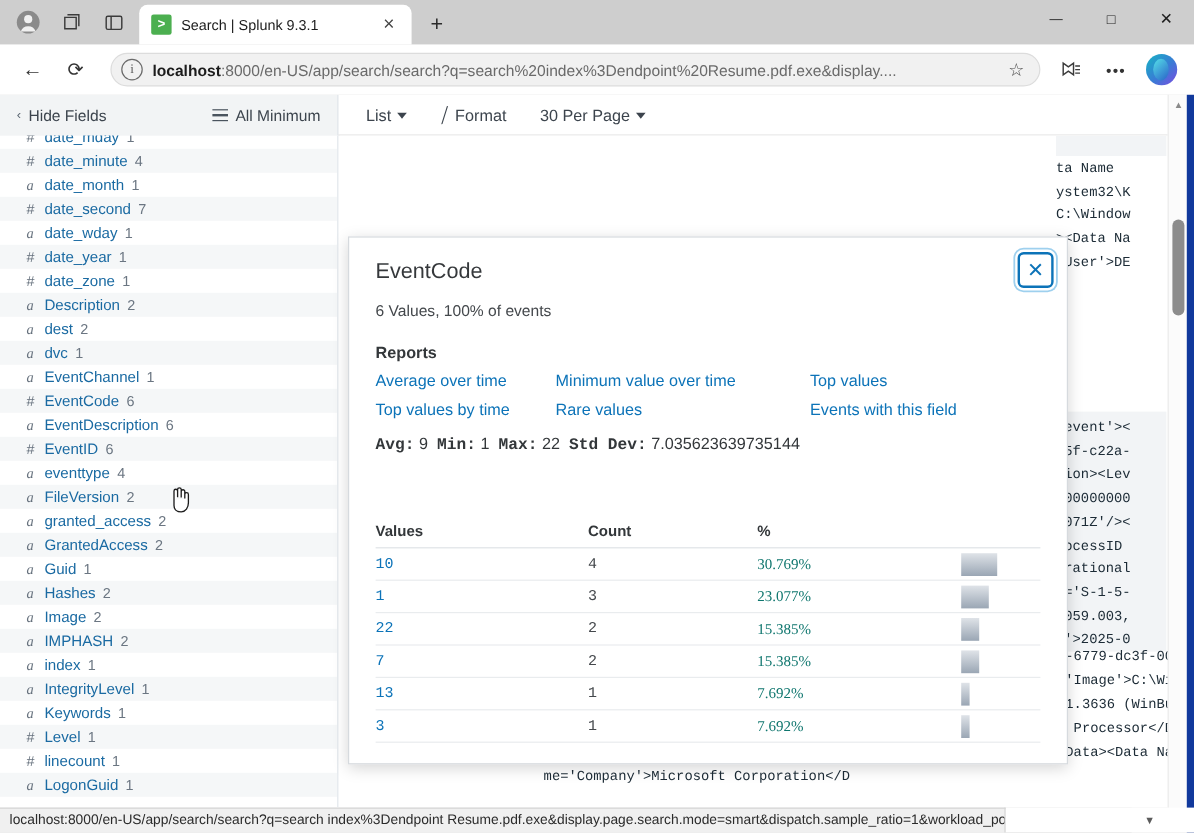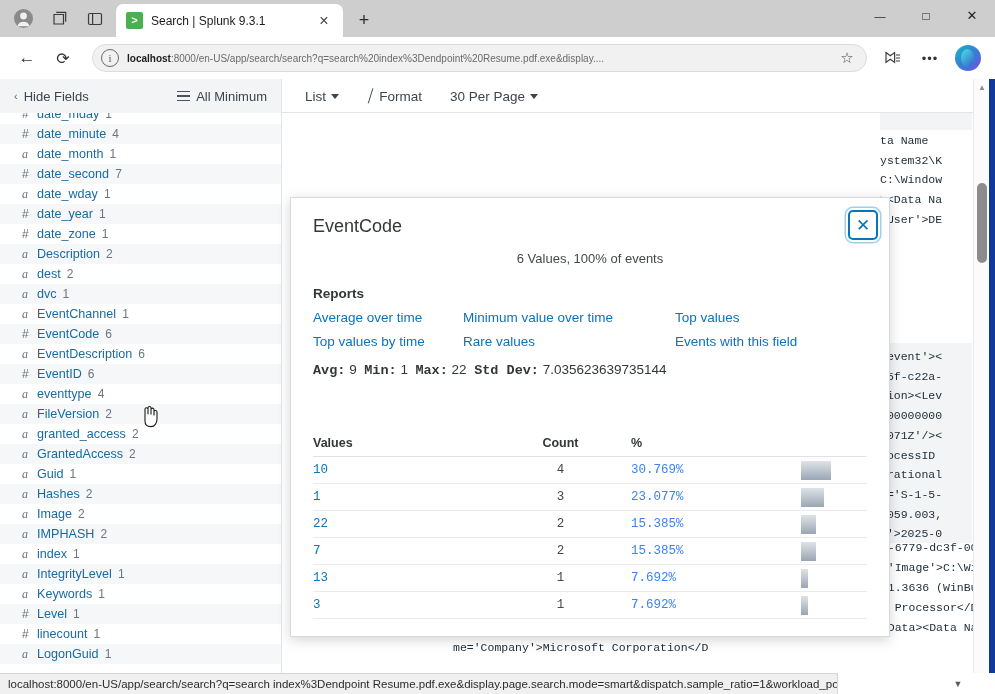--- a/index.html
+++ b/index.html
@@ -103,21 +103,21 @@
   }
   .info-circle {
     width: 18px; height: 18px; flex: none;
     border: 1.3px solid #6b6b6b; border-radius: 50%;
     color: #5d5d5d; font-size: 11px;
     display: flex; align-items: center; justify-content: center;
     font-family: "Liberation Serif", serif;
   }
   .url {
     flex: 1 1 auto; min-width: 0;
-    font-size: 10px; color: #6a6a6a;
+    font-size: 13px; color: #6a6a6a;
     white-space: nowrap; overflow: hidden; text-overflow: clip;
   }
   .url b { color: #1c1c1c; font-weight: 700; }
   .star { flex: none; width: 26px; height: 26px;
     display: flex; align-items: center; justify-content: center; color: #4a4a4a; }
   .nav-right { display: flex; align-items: center; gap: 4px; flex: none; }
   .copilot {
     width: 26px; height: 26px; border-radius: 50%;
     background: linear-gradient(135deg,#15b5c4 0%,#3a7bd5 55%,#7a4ce0 100%);
     position: relative; overflow: hidden;
@@ -252,21 +252,21 @@
   .close-btn {
     position: absolute; right: 11px; top: 12px;
     width: 30px; height: 30px;
     border: 2px solid #0c73b8; border-radius: 5px;
     display: flex; align-items: center; justify-content: center;
     color: #0c73b8; font-size: 17px;
     background: #fff;
     box-shadow: 0 0 0 2px #ffffff, 0 0 0 3.5px #9ed0ee;
   }
   .modal-sub {
-    display: flex; align-items: center; justify-content: center;
+    display: flex; align-items: center; justify-content: space-between;
     padding: 14px 22px 0 22px;
   }
   .values-summary { font-size: 13px; color: #44484c; }
   .selected-wrap { display: flex; align-items: center; gap: 11px; }
   .selected-label { font-size: 13px; color: #5a6067; }
   .toggle-group {
     display: flex; border: 1px solid #c3cbd4; border-radius: 3px; overflow: hidden;
   }
   .toggle-btn {
     width: 49px; height: 29px;
@@ -305,23 +305,23 @@
     border-bottom: 1px solid #dfe3e6;
   }
   .vt-row {
     display: flex; align-items: center;
     height: 27px;
     font-size: 12.5px;
     border-bottom: 1px solid #e9ecee;
   }
   .c-val { width: 177px; color: #0c73b8; font-family: "Liberation Mono", monospace; }
   .vt-head .c-val { color: #33373a; font-family: "Liberation Sans", sans-serif; }
-  .c-cnt { width: 141px; color: #44484c; font-family: "Liberation Mono", monospace; text-align: center; }
+  .c-cnt { width: 141px; color: #44484c; font-family: "Liberation Mono", monospace; }
   .vt-head .c-cnt { color: #33373a; font-family: "Liberation Sans", sans-serif; }
-  .c-pct { width: 170px; color: #3b82f6; font-family: Liberation Mono, monospace; }
+  .c-pct { width: 170px; color: #0f766e; font-family: Liberation Serif, serif; }
   .vt-head .c-pct { color: #33373a; font-family: "Liberation Sans", sans-serif; }
   .c-bar { flex: 1 1 auto; position: relative; height: 27px; }
   .bar {
     position: absolute; left: 0; top: 4px; height: 19px;
     background: linear-gradient(180deg, #dfe3e8 0%, #9aa6b4 100%);
   }
 
   
   .pagescroll {
     position: absolute; right: 6px; top: 79px; width: 16px; height: 615px;

